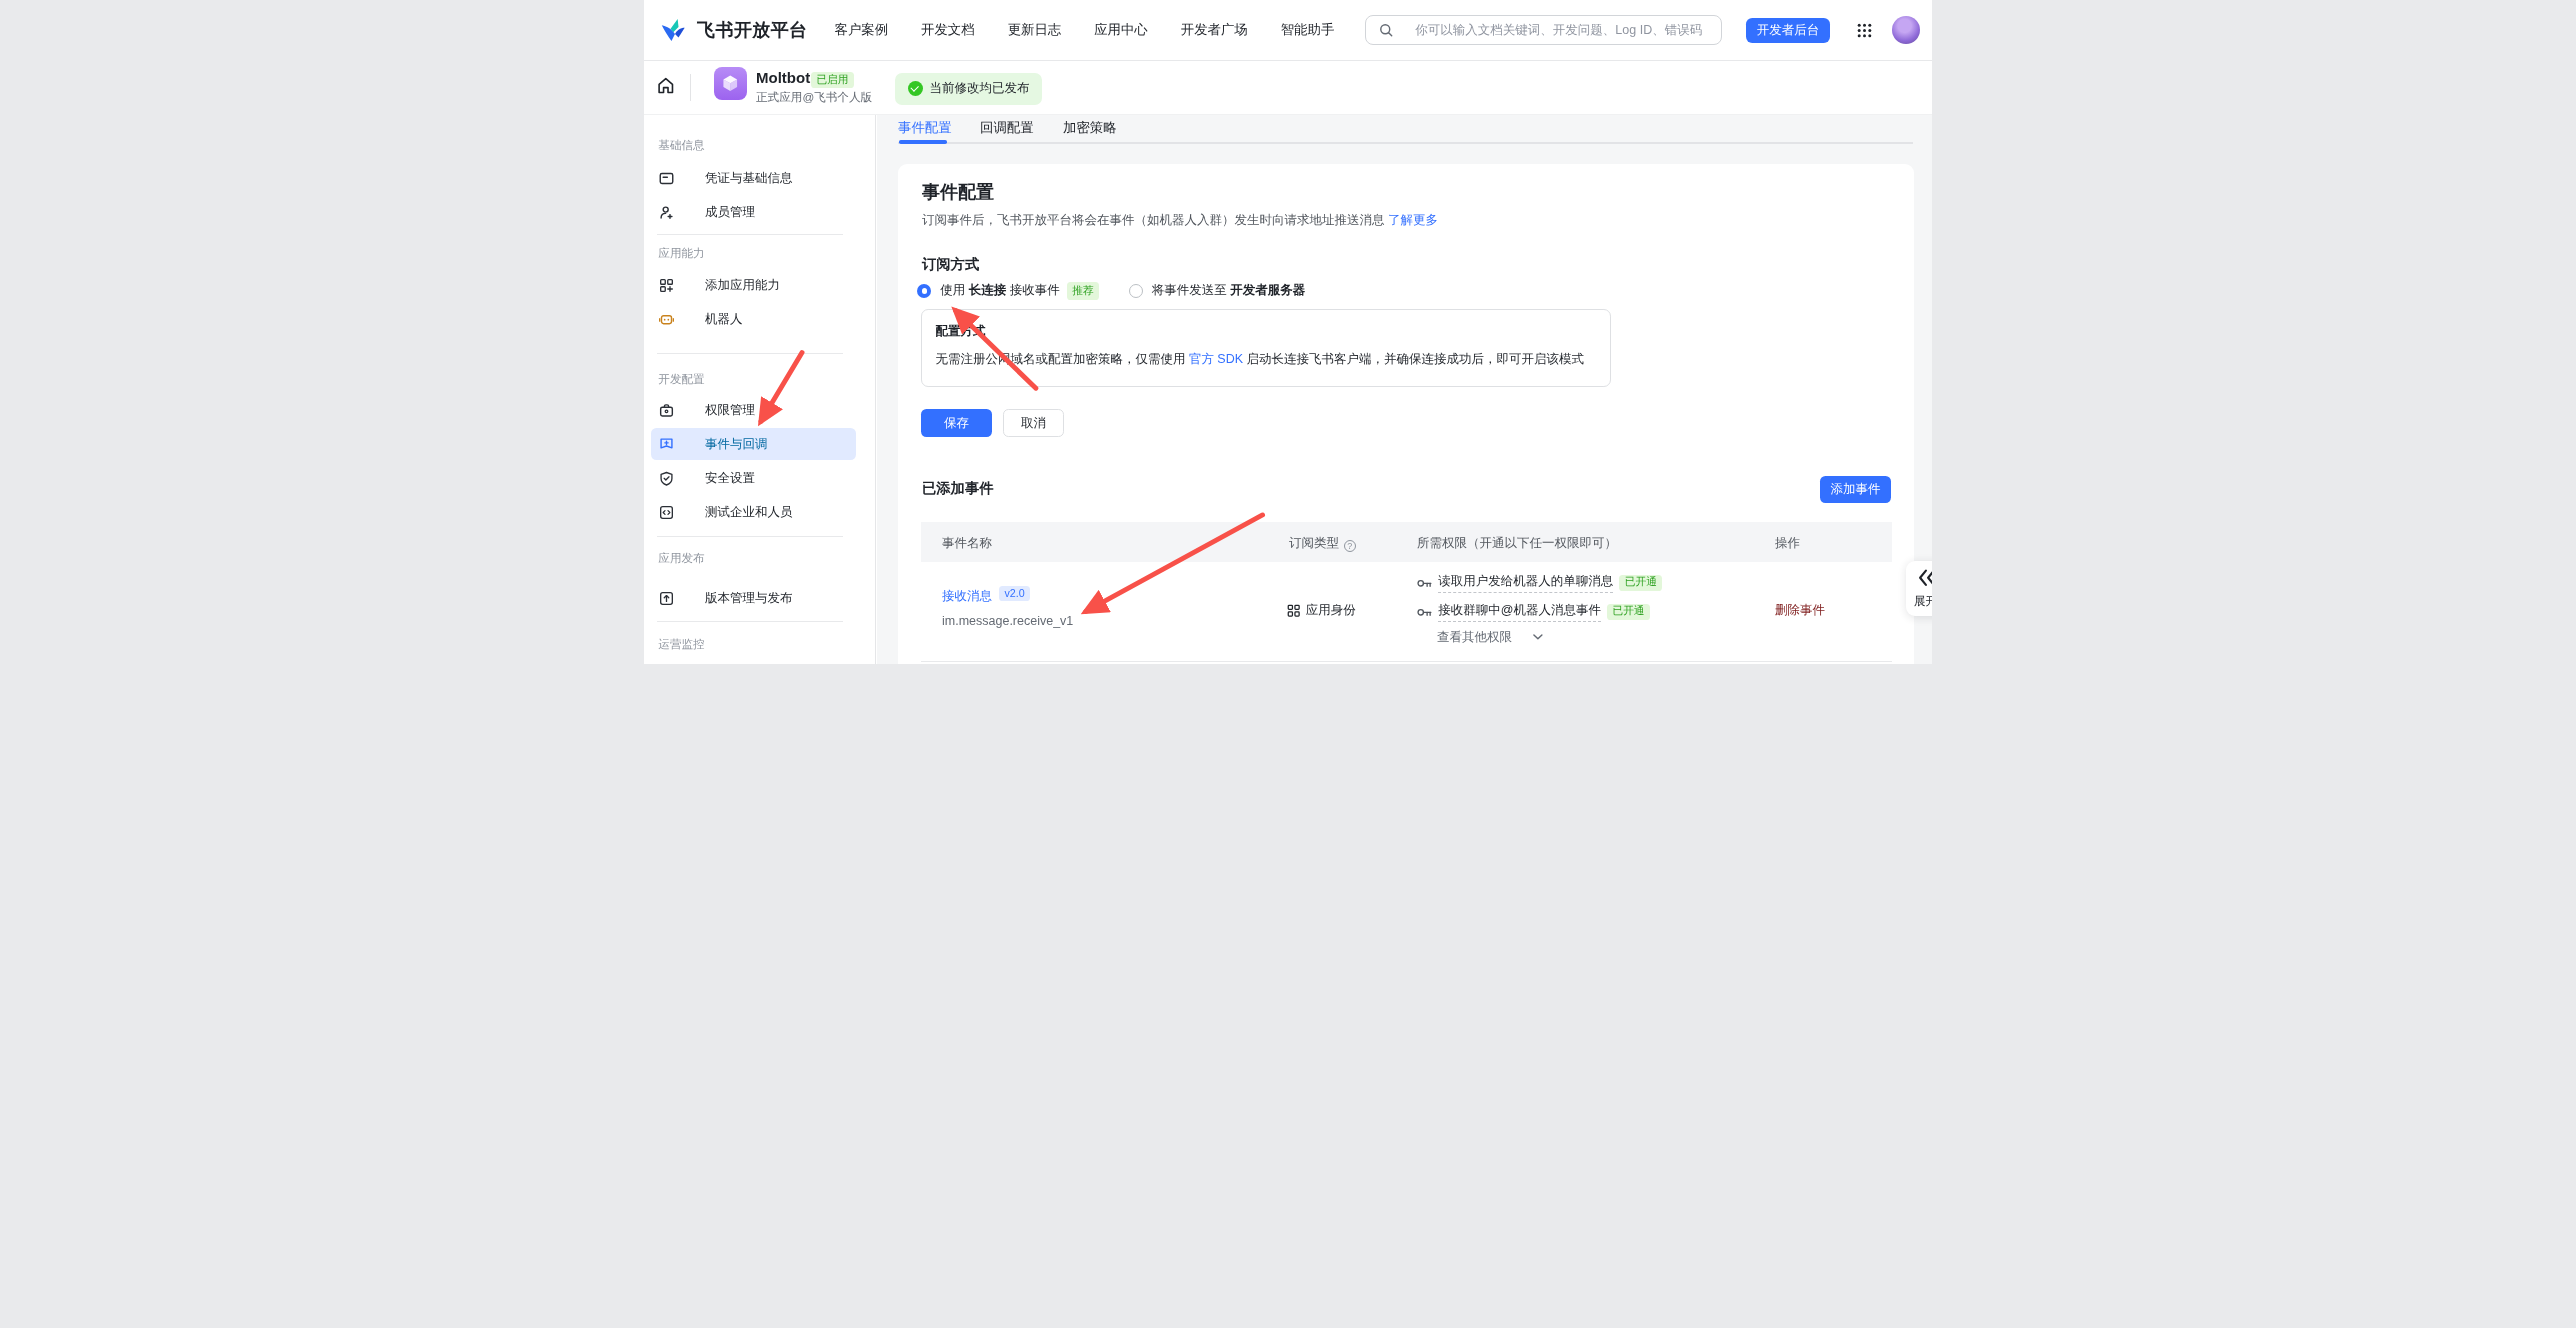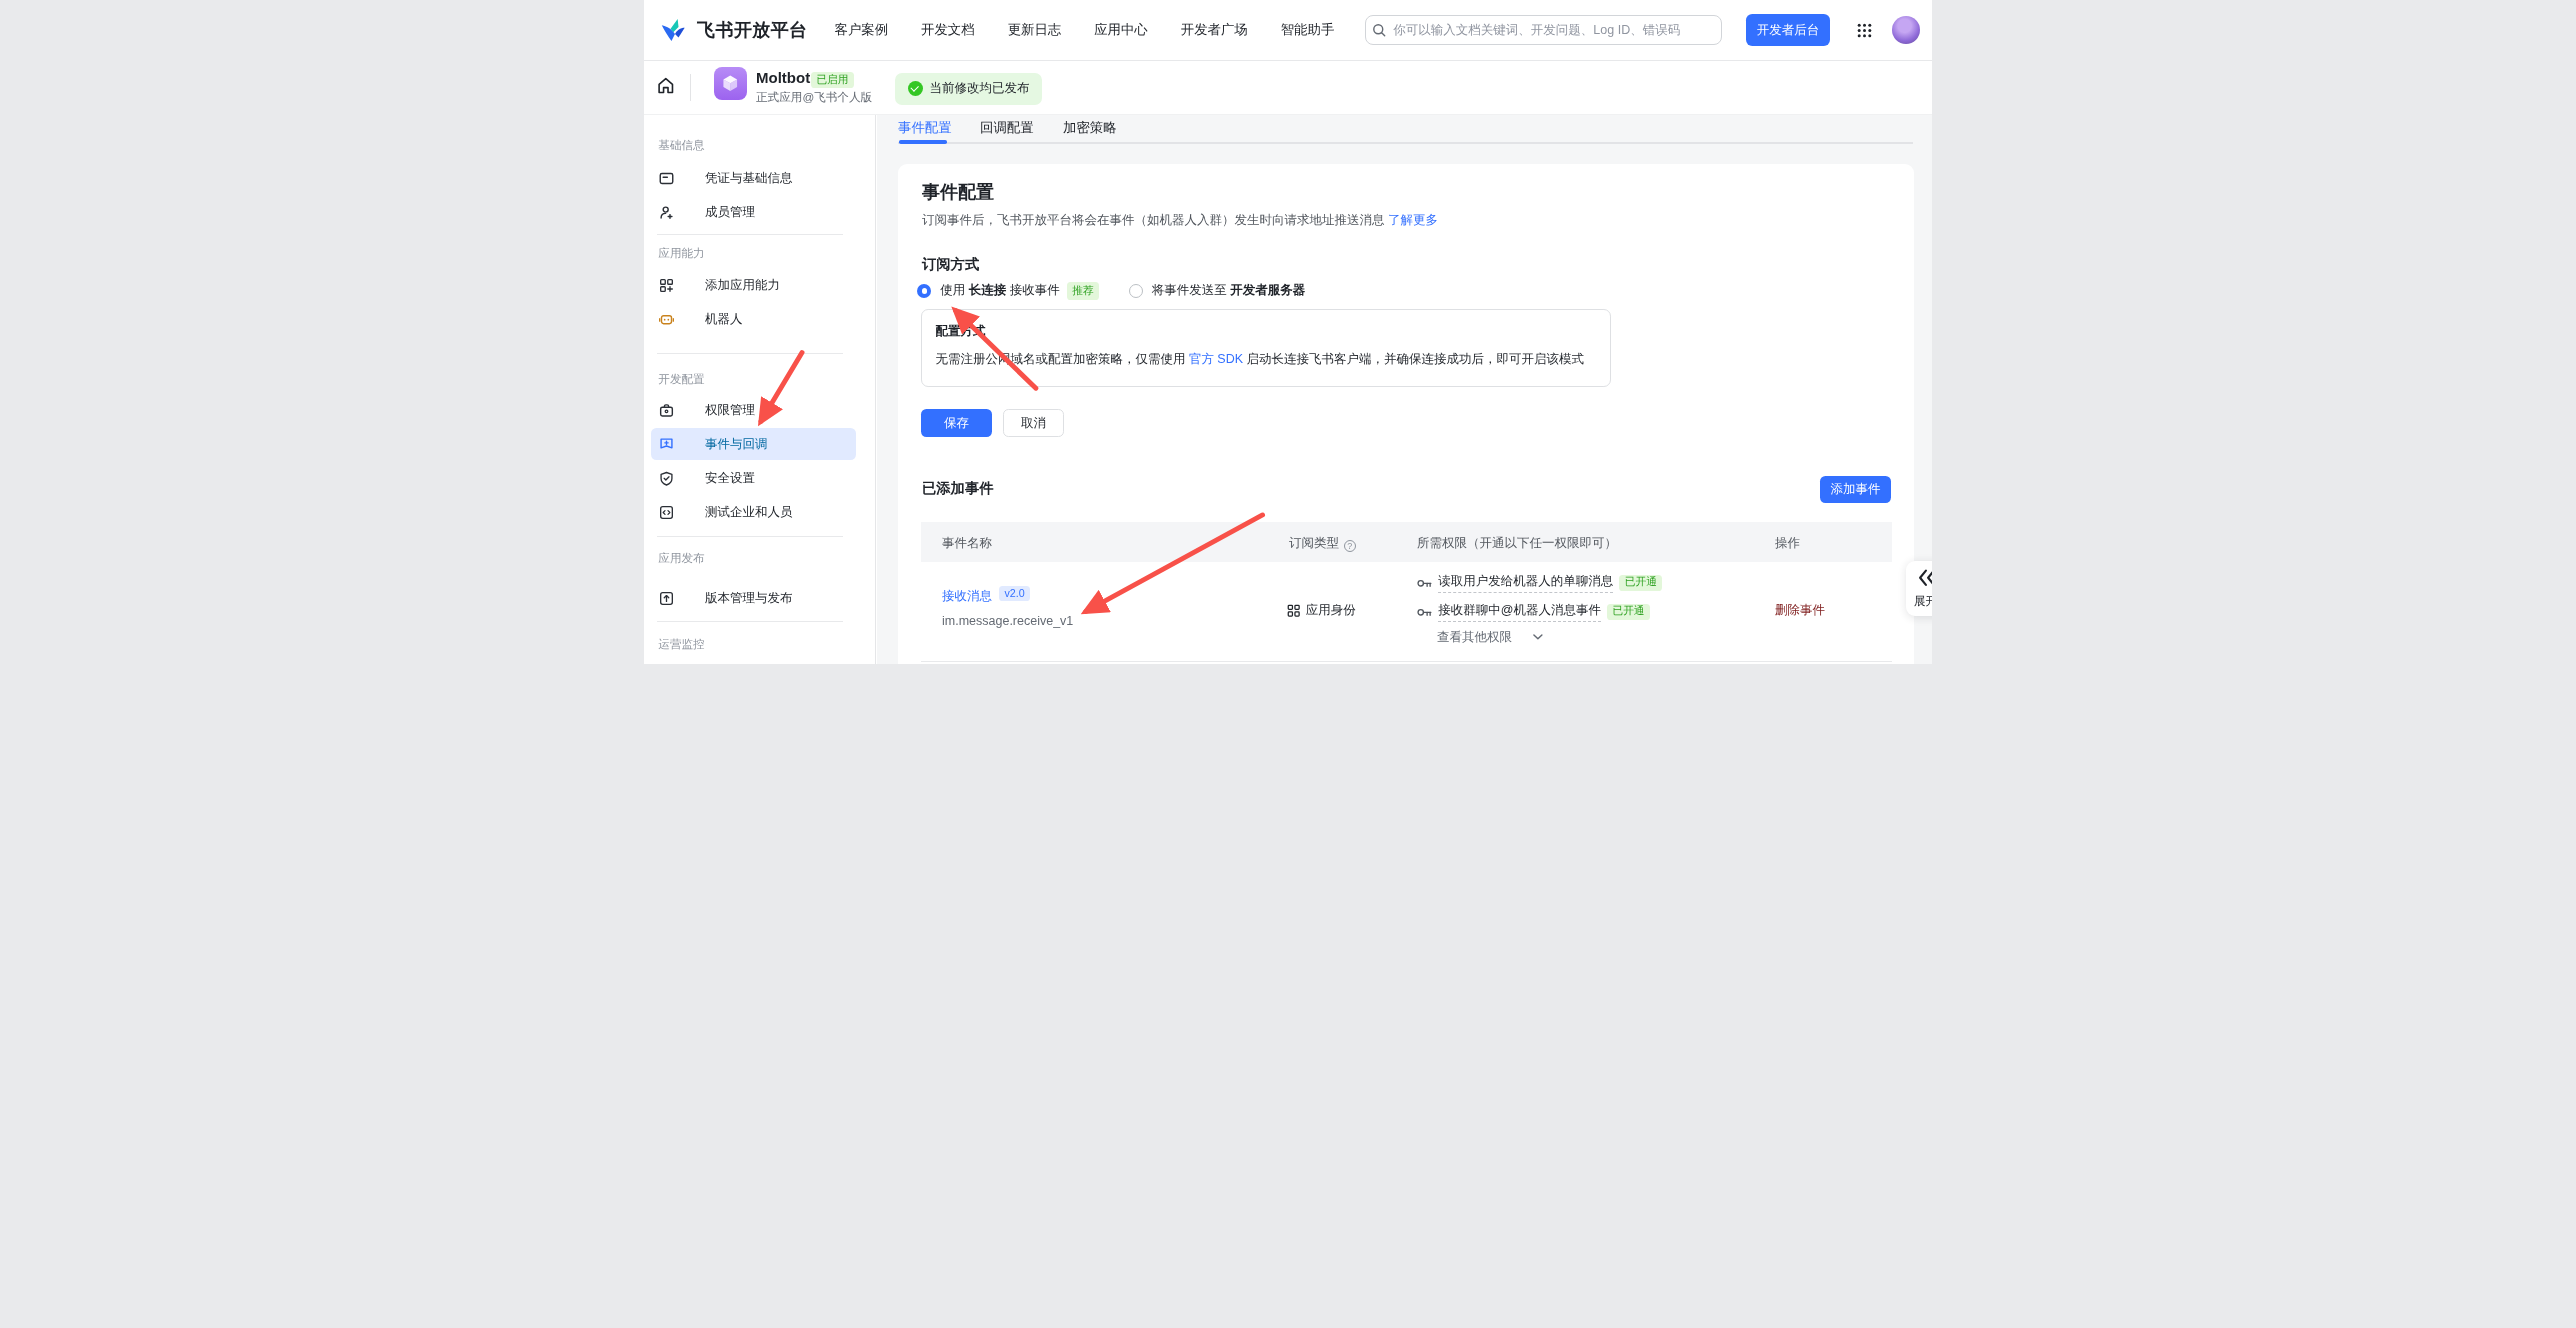--- a/index.html
+++ b/index.html
@@ -6,23 +6,23 @@
   html,body { background:#e9eaec; }
   body { font-family:"Liberation Sans","DejaVu Sans",sans-serif; color:#1f2329; }
   .viewport { position:relative; width:1288px; height:664px; background:#fff; overflow:hidden; margin:0 auto; }
 
   
   .topnav { position:absolute; left:0; top:0; width:1288px; height:61px; background:#fff; border-bottom:0.9px solid #e7e8ea; display:flex; align-items:center; padding:0 12.5px 0 16px; z-index:30; }
   .brand { display:flex; align-items:center; gap:7.1px; }
   .brand-text { font-size:18px; font-weight:bold; letter-spacing:0.4px; }
   .nav-items { display:flex; gap:33px; margin-left:27px; }
   .nav-item { font-size:13.4px; font-weight:500; color:#1f2329; cursor:pointer; white-space:nowrap; }
-  .search-box { margin-left:auto; width:357px; height:30px; border:0.9px solid #d2d5d9; border-radius:8px; display:flex; align-items:center; padding:0 6px; gap:7px; background:#fff; }
+  .search-box { margin-left:auto; width:357px; height:30px; border:0.9px solid #d2d5d9; border-radius:8px; display:flex; align-items:center; padding:0 13px; gap:22px; background:#fff; }
   .search-ph { font-size:12.5px; color:#9095a0; white-space:nowrap; overflow:hidden; }
-  .console-btn { margin-left:24px; height:32px; padding:0 10.7px; background:#3370ff; color:#fff; font-size:12.5px; border:none; border-radius:6.2px; display:flex; align-items:center; cursor:pointer; white-space:nowrap; }
+  .console-btn { margin-left:24px; height:25px; padding:0 10.7px; background:#3370ff; color:#fff; font-size:12.5px; border:none; border-radius:6.2px; display:flex; align-items:center; cursor:pointer; white-space:nowrap; }
   .grid-icon { margin-left:27px; cursor:pointer; display:flex; }
   .avatar { margin-left:19.6px; width:28px; height:28px; border-radius:50%; background:radial-gradient(circle at 45% 35%, #c5a6f2 0 28%, #8f6ad8 62%, #5d4794 100%); cursor:pointer; flex:0 0 auto; }
 
   
   .appbar { position:absolute; left:0; top:61px; width:1288px; height:54px; background:#fff; border-bottom:0.9px solid #f0f1f2; z-index:25; }
   .home-btn { position:absolute; left:11.6px; top:15px; cursor:pointer; display:flex; }
   .vdiv { position:absolute; left:46px; top:13.4px; width:0.9px; height:27px; background:#e3e4e6; }
   .app-ic { position:absolute; left:70px; top:6.2px; width:33px; height:33px; border-radius:8px; background:linear-gradient(180deg,#b78cf6 0%,#9c63ef 100%); display:flex; align-items:center; justify-content:center; }
   .app-name { position:absolute; left:112px; top:8px; font-size:15px; font-weight:bold; }
   .enabled-badge { position:absolute; left:167px; top:10.7px; background:#e3f7da; color:#2ea121; font-size:10.7px; padding:0.9px 5.4px 1.8px; border-radius:3.6px; }

